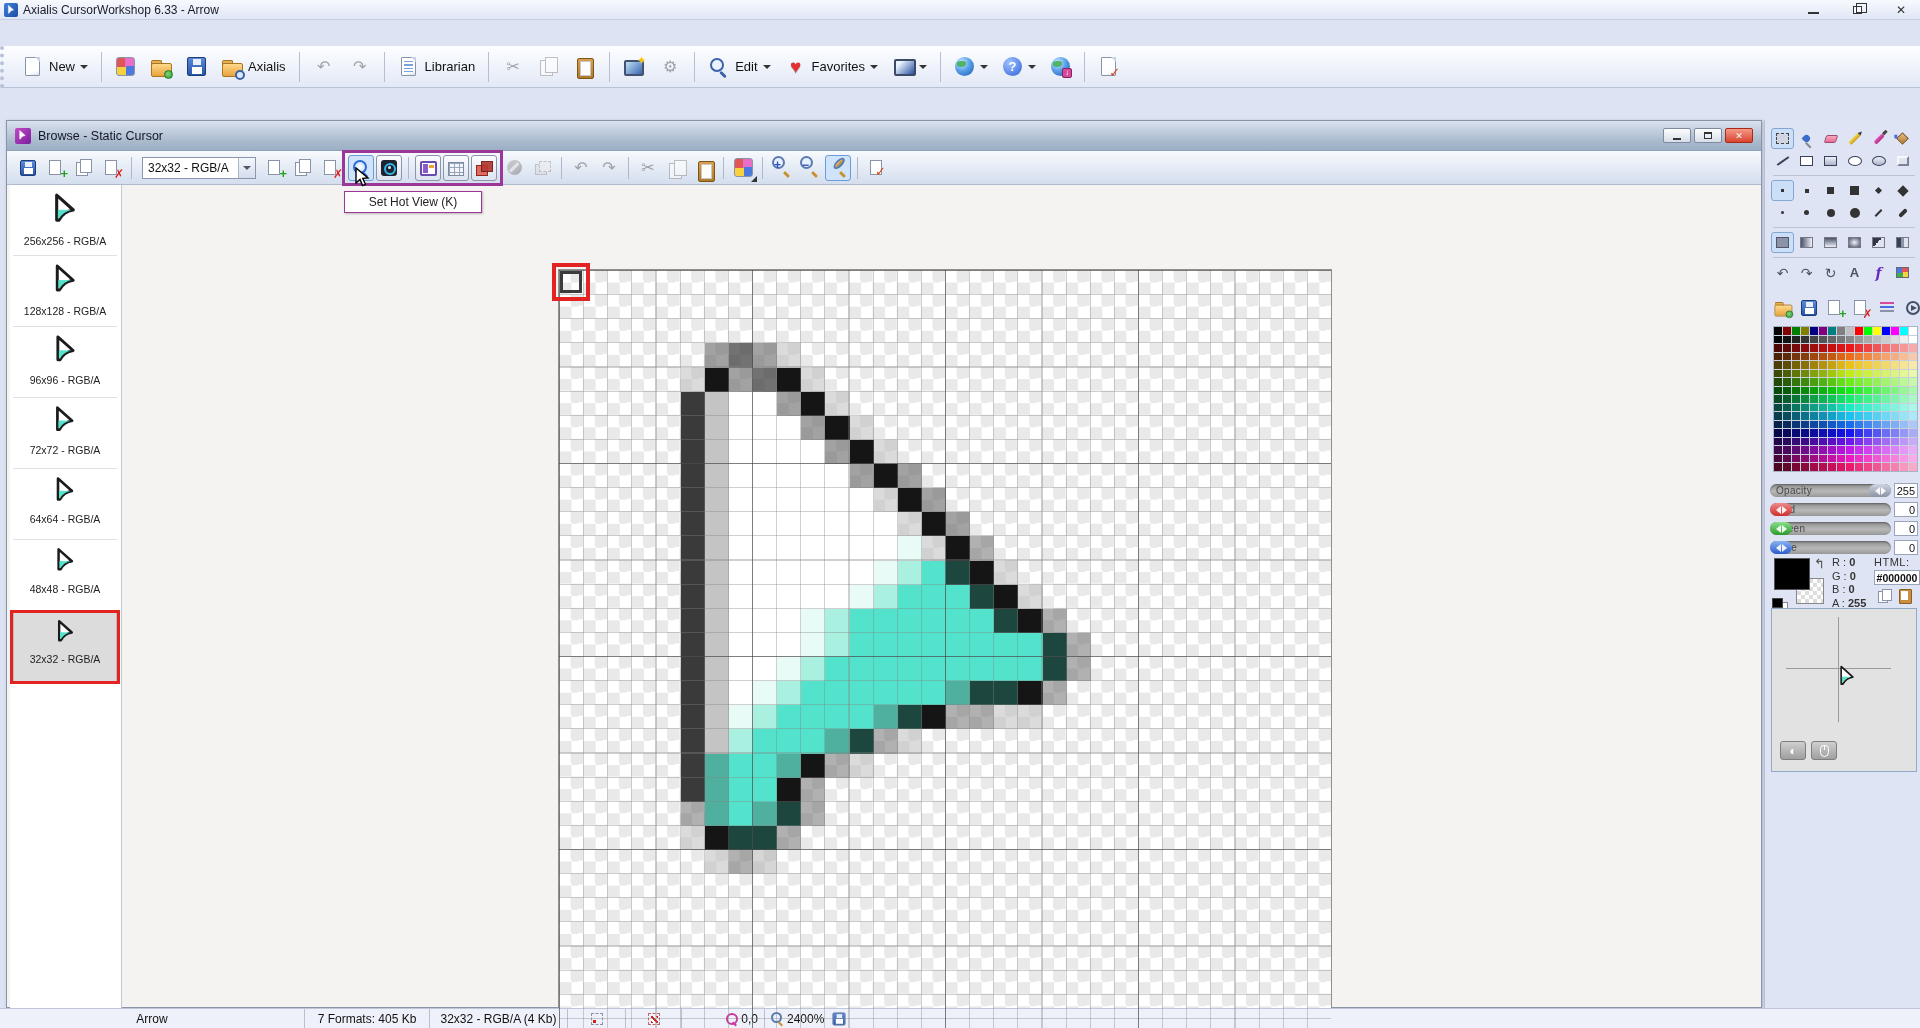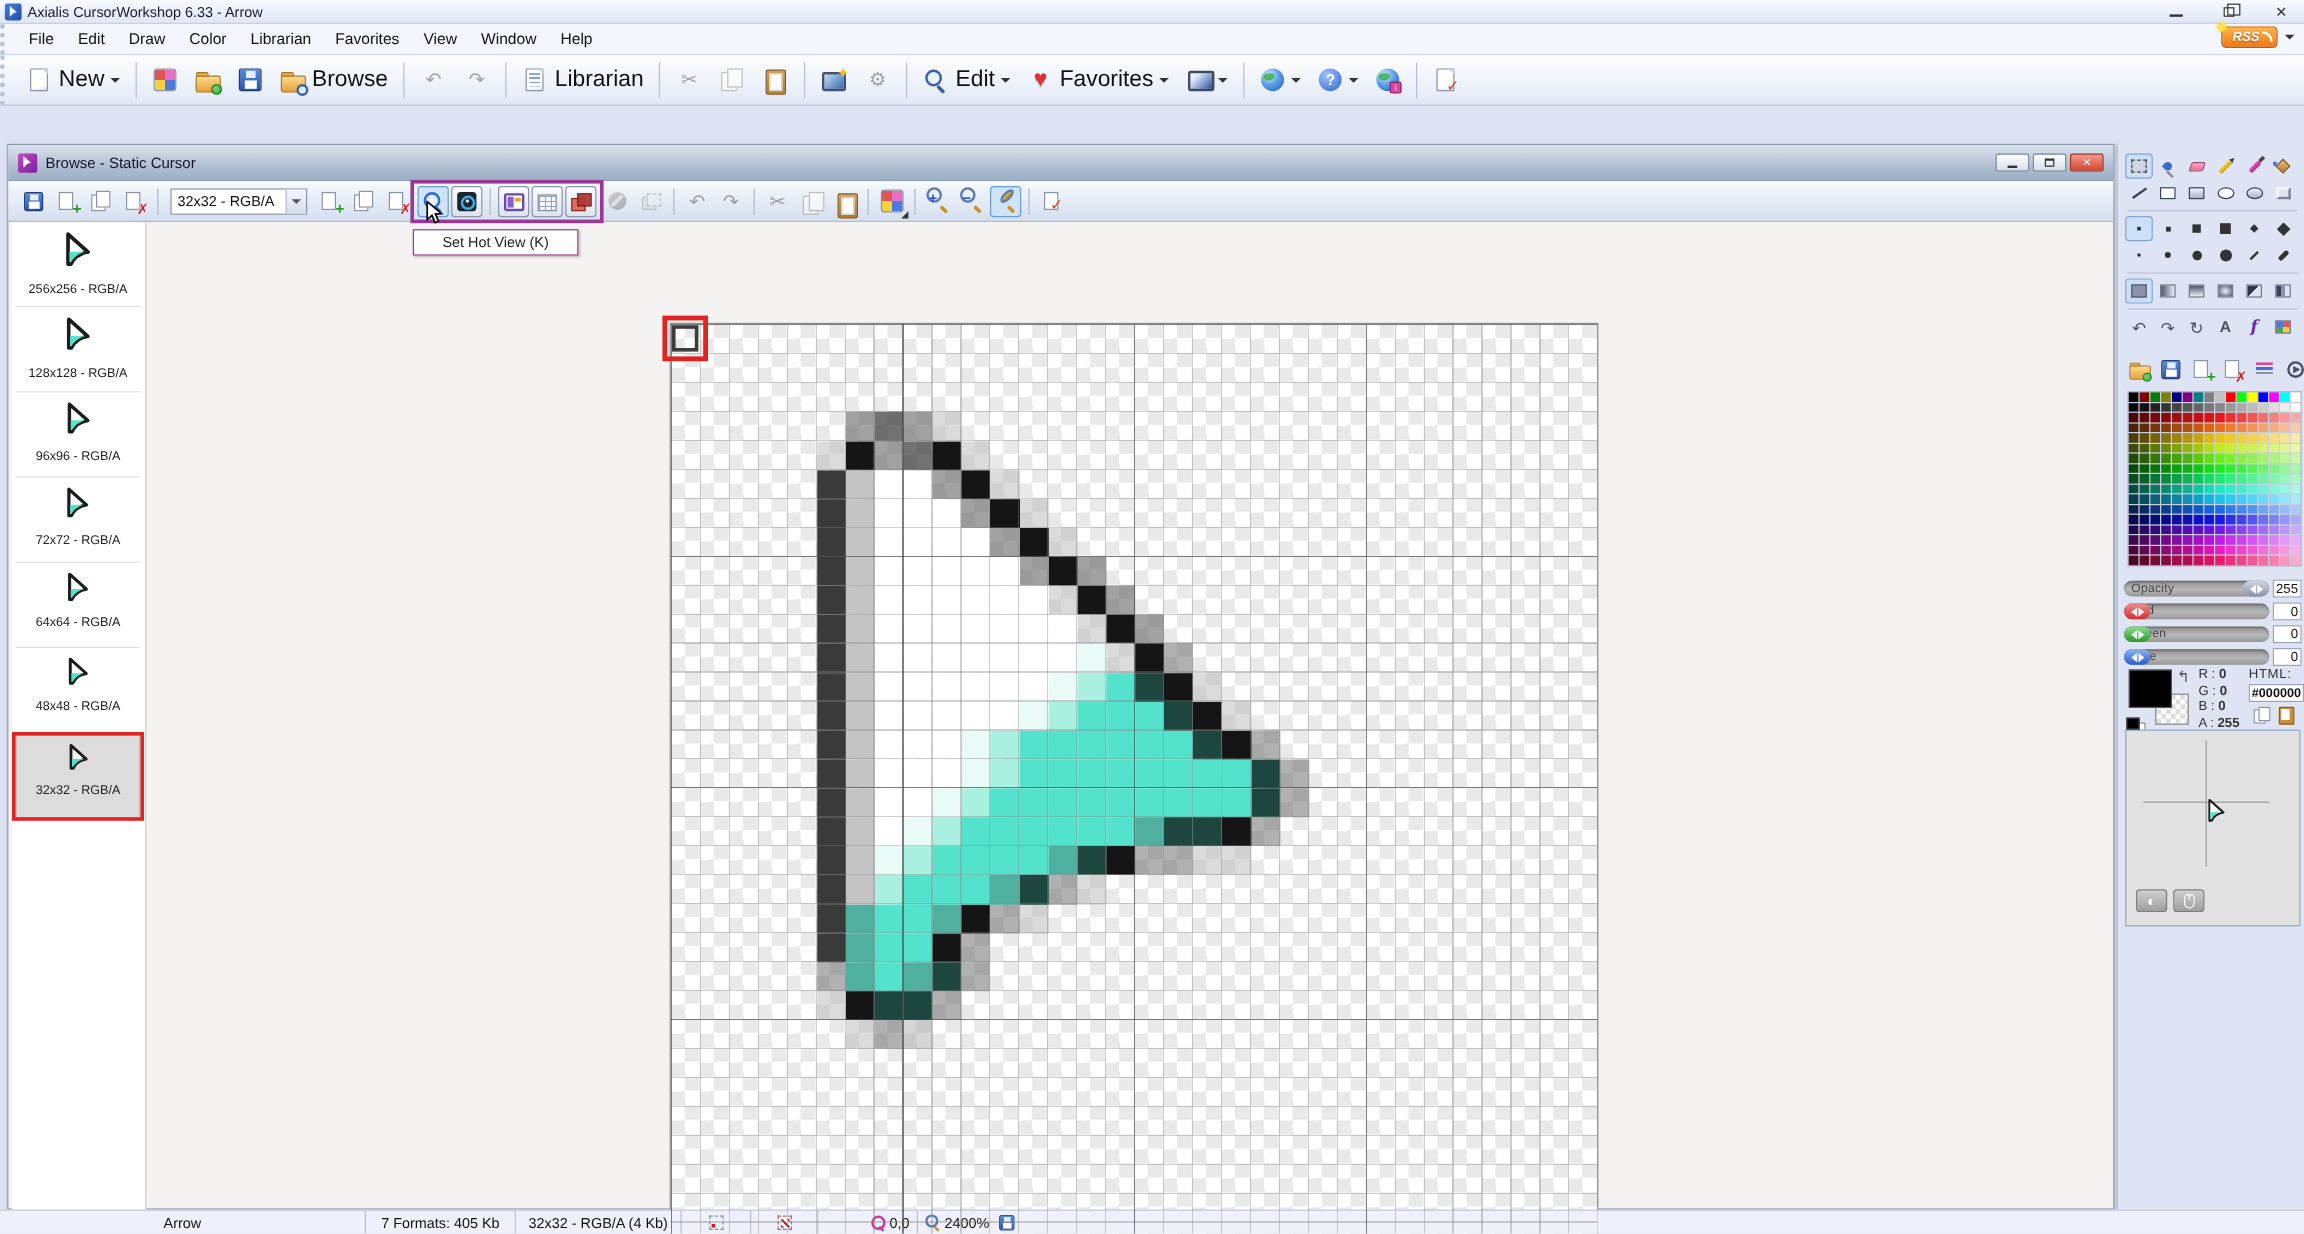--- a/index.html
+++ b/index.html
@@ -23,21 +23,21 @@
   .menu-item{padding:3px 10px;font-size:13px;color:#111;}
   .menubar-right{position:absolute;right:8px;top:2px;display:flex;align-items:center;gap:6px;}
   .rss-badge{position:relative;background:linear-gradient(#ffb64e,#f07814);border:1px solid #c25a08;border-radius:4px;color:#fff;font-weight:bold;font-style:italic;font-size:11px;padding:2px 14px 2px 8px;text-shadow:0 1px 1px rgba(120,50,0,.6);}
   .rss-badge::before{content:"";position:absolute;left:-4px;top:-4px;width:7px;height:7px;background:#ffe24a;border-radius:50%;box-shadow:0 0 3px #ffd700;}
   .rss-badge::after{content:"";position:absolute;right:3px;bottom:4px;width:7px;height:7px;border:2px solid #fff;border-left:none;border-bottom:none;border-radius:0 100% 0 0;}
   .caret{width:0;height:0;border-left:4px solid transparent;border-right:4px solid transparent;border-top:4px solid #333;display:inline-block;}
 
   
   .toolbar{position:absolute;left:0;top:46px;width:1920px;height:42px;background:linear-gradient(#fdfeff,#e2e8f6);border-bottom:1px solid #b9c2d6;display:flex;align-items:center;padding-left:12px;gap:2px;border-left:4px dotted #b9c2d8;}
   .tbtn{height:36px;display:flex;align-items:center;gap:5px;padding:0 5px;border:1px solid transparent;border-radius:3px;}
-  .tbtn .lbl{font-size:19px;color:#111;}
+  .tbtn .lbl{font-size:13px;color:#111;}
   .tsep{width:1px;height:30px;background:#b6bfd2;margin:0 5px;}
 
   
   .ic{display:inline-block;position:relative;width:22px;height:22px;flex:0 0 auto;}
   .gly::before{content:attr(data-g);position:absolute;inset:0;display:flex;align-items:center;justify-content:center;font-size:16px;color:#55617a;}
   .dis{filter:grayscale(1) opacity(.55);}
 
   .pagei{position:absolute;left:3px;top:1px;width:15px;height:19px;background:linear-gradient(160deg,#ffffff 75%,#dbe2ee);border:1px solid #8a94a8;border-radius:1px;}
   .pagei::before{content:"";position:absolute;right:-1px;top:-1px;border-style:solid;border-width:0 5px 5px 0;border-color:transparent #c9d2e2 transparent transparent;}
   .ic-palette2{border:1px solid #8a93a8;border-radius:3px;width:19px;height:19px;margin:1px;background:conic-gradient(#e86fc8 0 25%,#4a7ae0 0 50%,#f7d23e 0 75%,#e05555 0);}
@@ -296,27 +296,20 @@
       <span class="win-btn min">
           <i></i>
         </span>
       <span class="win-btn restore">
           <i></i>
         </span>
       <span class="win-btn">✕</span>
     </span>
   </div>
 
-  <div class="menubar">
-    <span id="menu-items"><span class="menu-item">File</span><span class="menu-item">Edit</span><span class="menu-item">Draw</span><span class="menu-item">Color</span><span class="menu-item">Librarian</span><span class="menu-item">Favorites</span><span class="menu-item">View</span><span class="menu-item">Window</span><span class="menu-item">Help</span></span>
-    <span class="menubar-right">
-      <span class="rss-badge">RSS</span>
-      <span class="caret"></span>
-    </span>
-  </div>
 
   <div class="toolbar" id="main-toolbar">
       <span class="tbtn">
         <span class="ic">
           <i class="pagei"></i>
         </span>
         <span class="lbl">New</span>
         <span class="caret"></span>
       </span>
       <span class="tsep"></span>
@@ -328,21 +321,21 @@
           <i class="fold-g"></i>
         </span>
       </span>
       <span class="tbtn">
         <span class="ic ic-disk"></span>
       </span>
       <span class="tbtn">
         <span class="ic ic-folder">
           <i class="fold-m"></i>
         </span>
-        <span class="lbl">Browse</span>
+        <span class="lbl">Axialis</span>
       </span>
       <span class="tsep"></span>
       <span class="tbtn disabled">
         <span class="ic gly dis" data-g="↶"></span>
       </span>
       <span class="tbtn disabled">
         <span class="ic gly dis" data-g="↷"></span>
       </span>
       <span class="tsep"></span>
       <span class="tbtn">

